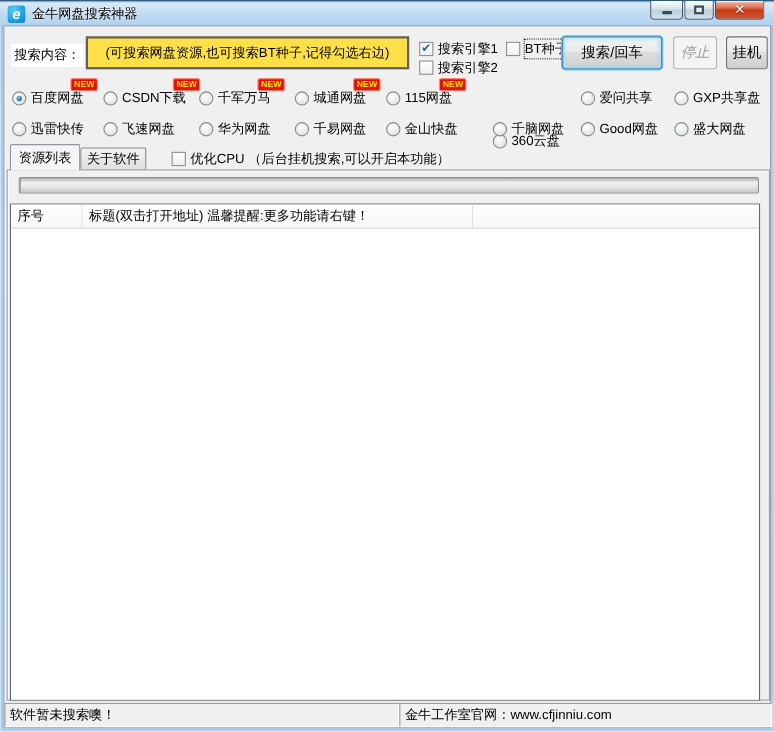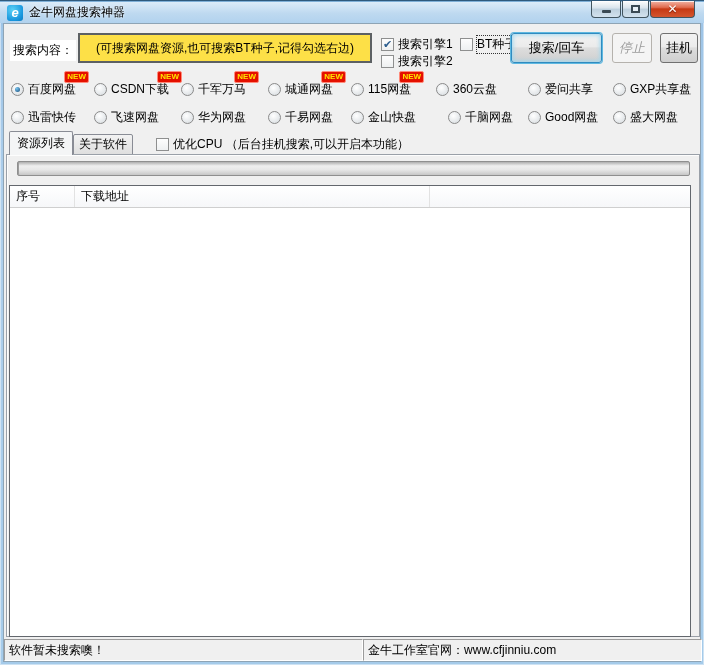--- a/index.html
+++ b/index.html
@@ -63,21 +63,21 @@
   .src-item{ position:absolute; display:inline-flex; align-items:center; gap:4px; cursor:pointer; }
   .radio{ width:13px; height:13px; border:1px solid #8a8a8a; border-radius:50%;
     background:radial-gradient(circle at 40% 35%,#ffffff,#dfe3e6 75%); position:relative; flex:0 0 auto; }
   .radio.sel::after{ content:""; position:absolute; left:3px; top:3px; width:5px; height:5px;
     border-radius:50%; background:radial-gradient(circle at 35% 30%,#79c6f0,#2a6391 80%); }
   .src-label{ font-size:12px; white-space:nowrap; }
   .new-badge{ position:absolute; top:-10px; right:-13px; background:#e41000; color:#ffe400;
     font-size:8px; font-weight:bold; line-height:1; padding:1px 2px; border-radius:2px;
     border:1px solid #ff8a7a; letter-spacing:0; }
   .r1-0{left:7px;} .r1-1{left:90px;} .r1-2{left:177px;} .r1-3{left:264px;}
-  .r1-4{left:347px;} .r1-5{left:432px;} .r1-6{left:524px;} .r1-7{left:609px;}
+  .r1-4{left:347px;} .r1-5{left:444px;margin-top:39px;} .r1-6{left:524px;} .r1-7{left:609px;}
   .r2-0{left:7px;} .r2-1{left:90px;} .r2-2{left:177px;} .r2-3{left:264px;}
   .r2-4{left:347px;} .r2-5{left:444px;} .r2-6{left:524px;} .r2-7{left:609px;}
 
   
   .tab{ position:absolute; display:flex; align-items:center; justify-content:center;
     border:1px solid #898c95; font-size:12px; cursor:pointer; }
   .tab.active{ left:5px; top:107px; width:64px; height:24px; background:#f4f5f6;
     border-bottom:none; z-index:3; border-radius:2px 2px 0 0; }
   .tab.inactive{ left:69px; top:110px; width:60px; height:21px;
     background:linear-gradient(180deg,#f2f2f2,#dfdfdf); border-radius:2px 2px 0 0; }
@@ -235,20 +235,21 @@
       <span class="cb-box"></span>
       <span class="cb-label">优化CPU （后台挂机搜索,可以开启本功能）</span>
     </div>
 
     <div class="tab-panel"></div>
     <div class="progress"></div>
 
     <div class="table">
       <div class="thead">
         <div class="th">序号</div>
+        <div class="th">标题(双击打开地址) 温馨提醒:更多功能请右键！</div>
         <div class="th">下载地址</div>
         <div class="th"></div>
       </div>
       <div class="tbody"></div>
     </div>
 
     <div class="statusbar">
       <div class="status-panel left">软件暂未搜索噢！</div>
       <div class="status-panel right">金牛工作室官网：www.cfjinniu.com</div>
     </div>

